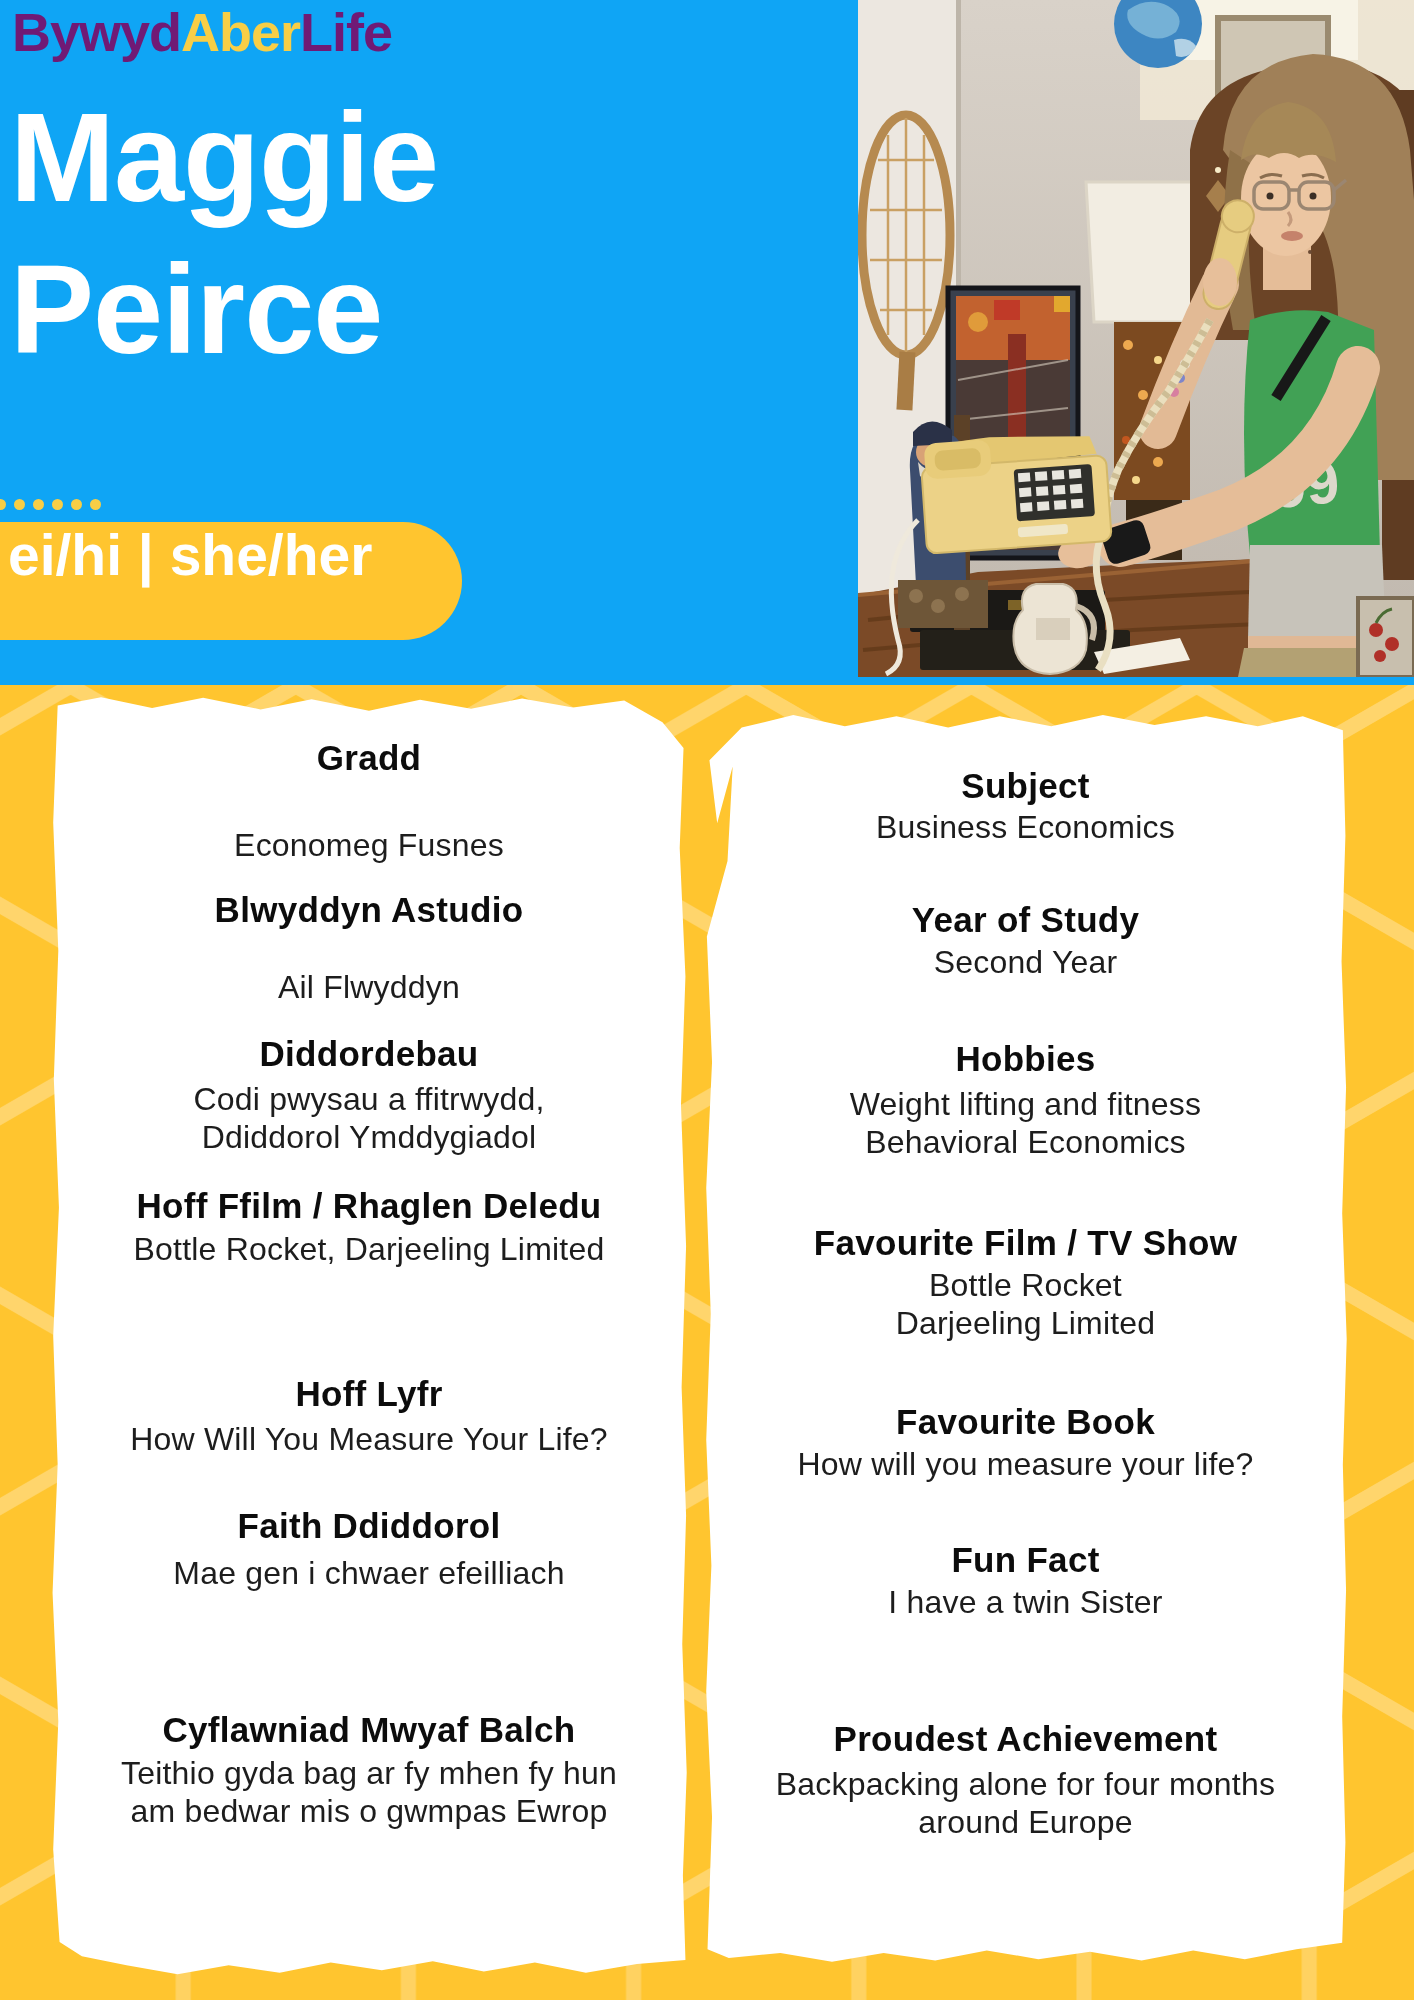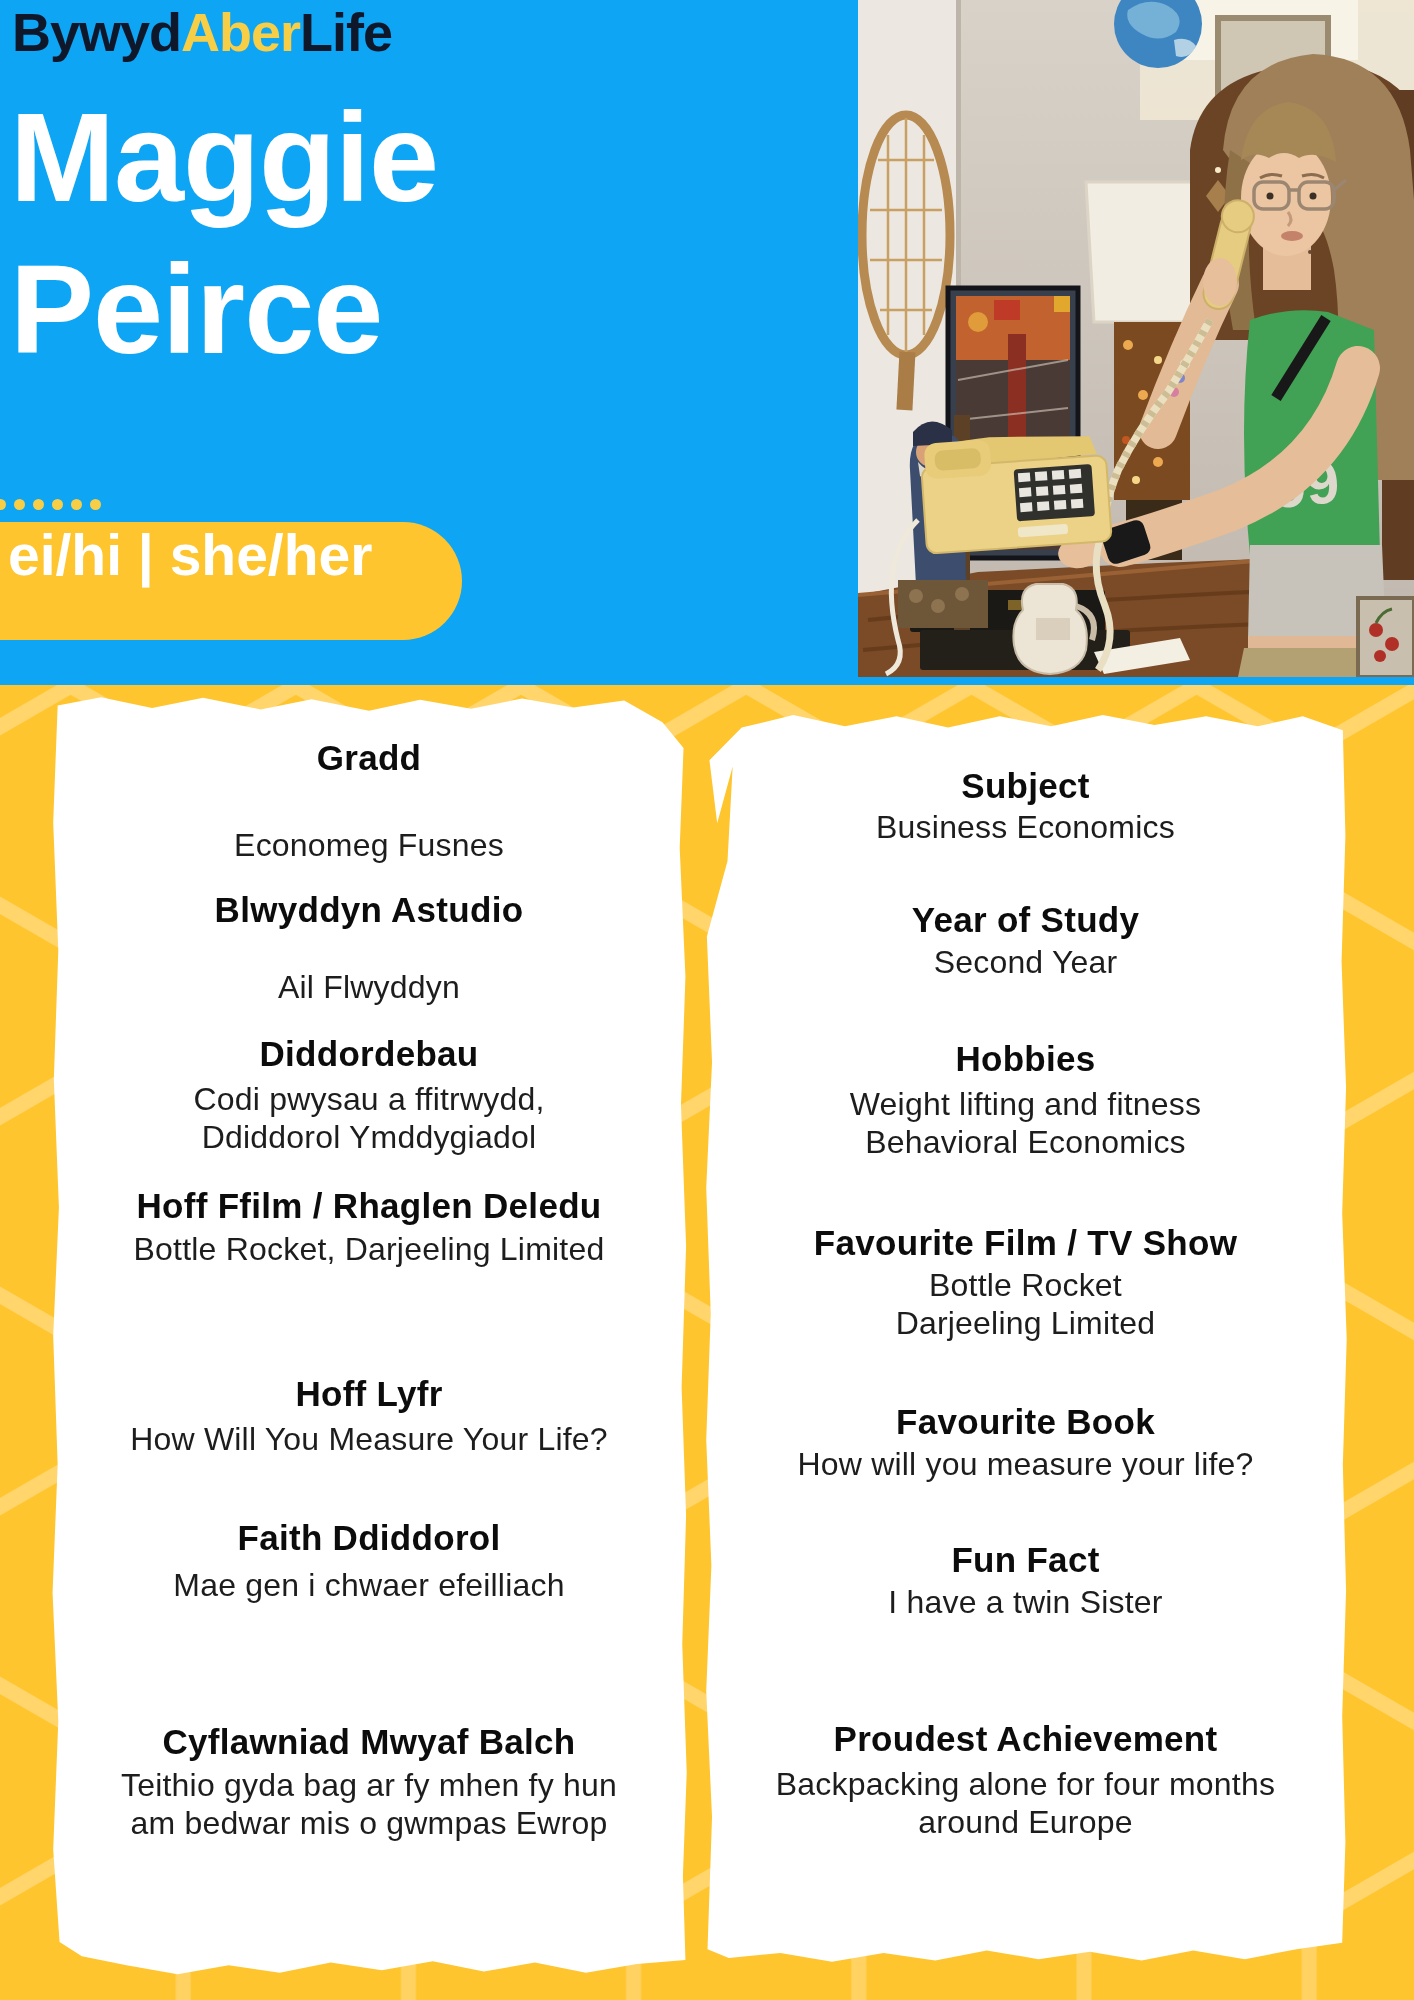--- a/index.html
+++ b/index.html
@@ -2,21 +2,21 @@
 <html style="--blue: #0FA5F5; --yellow: #FFC52F; --logo-aber: #F8CE46;"><head>
 <meta charset="utf-8">
 <style>
   html,body{margin:0;padding:0;background:#fff;}
   body{width:1414px;height:2000px;overflow:hidden;font-family:"Liberation Sans","DejaVu Sans",sans-serif;}
   #poster{position:relative;width:1414px;height:2000px;background:var(--yellow,#FFC52F);}
 
   
   .header{position:absolute;left:0;top:0;width:1414px;height:685px;background:var(--blue,#0FA5F5);}
   .logo{position:absolute;left:12px;top:2px;font-size:54px;font-weight:800;letter-spacing:-1px;line-height:60px;white-space:nowrap;}
-  .logo .lw{color:#0f172a;}
+  .logo .lw{color:#701a75;}
   .logo .ly{color:var(--logo-aber,#F8CE46);}
   .name{position:absolute;left:10px;top:82px;margin:0;font-size:126px;font-weight:800;color:#ffffff;line-height:152px;letter-spacing:-1px;}
   .name span{display:block;}
   .dots{position:absolute;left:-5px;top:499px;display:flex;gap:8px;}
   .dots i{width:11px;height:11px;border-radius:50%;background:var(--logo-aber,#F8CE46);display:block;}
   .pronoun-pill{position:absolute;left:0;top:522px;width:462px;height:118px;background:var(--yellow,#FFC52F);border-radius:0 59px 59px 0;display:flex;}
   .pronoun-pill span{color:#ffffff;font-size:57px;font-weight:700;padding-left:8px;letter-spacing:0;white-space:nowrap;}
   .photo{position:absolute;right:0;top:0;width:556px;height:677px;overflow:hidden;}
   .photo svg{display:block;}
 
@@ -32,21 +32,21 @@
     clip-path:polygon(6% 1.4%,14% .4%,22% 1.3%,30% .5%,38% 1.4%,46% .5%,54% 1.3%,62% .4%,70% 1.2%,78% .5%,86% 1.3%,93% .5%,99.2% 1.6%,99.6% 10%,99% 20%,99.7% 30%,99.1% 40%,99.8% 50%,99.2% 60%,99.7% 70%,99.1% 80%,99.6% 90%,99.1% 98%,92% 98.5%,84% 99.3%,76% 98.6%,68% 99.4%,60% 98.7%,52% 99.3%,44% 98.6%,36% 99.4%,28% 98.8%,20% 99.5%,12% 98.8%,4% 99.2%,.7% 98.5%,1.4% 88%,.5% 78%,1.3% 68%,.5% 58%,1.2% 48%,.5% 38%,1.4% 28%,.6% 18%,3.8% 12%,4.6% 4.5%,2.2% 9%,1% 4%);}
 
   .sec-heading{font-size:35px;font-weight:700;line-height:44px;color:#0c0c0c;letter-spacing:.3px;}
   .sec-body{font-size:32px;font-weight:400;line-height:38px;color:#1d1d1d;letter-spacing:.2px;}
 
   .pl .sec-1{margin-top:0}   .pl .sec-1 .sec-body{margin-top:46px}
   .pl .sec-2{margin-top:24px}.pl .sec-2 .sec-body{margin-top:36px}
   .pl .sec-3{margin-top:26px}.pl .sec-3 .sec-body{margin-top:4px}
   .pl .sec-4{margin-top:28px}.pl .sec-4 .sec-body{margin-top:2px}
   .pl .sec-5{margin-top:104px}.pl .sec-5 .sec-body{margin-top:4px}
-  .pl .sec-6{margin-top:58px}.pl .sec-6 .sec-body{margin-top:6px}
+  .pl .sec-6{margin-top:46px}.pl .sec-6 .sec-body{margin-top:6px}
   .pl .sec-7{margin-top:116px}.pl .sec-7 .sec-body{margin-top:2px}
 
   .pr .sec-1{margin-top:12px}.pr .sec-1 .sec-body{margin-top:0}
   .pr .sec-2{margin-top:52px}.pr .sec-2 .sec-body{margin-top:1px}
   .pr .sec-3{margin-top:56px}.pr .sec-3 .sec-body{margin-top:4px}
   .pr .sec-4{margin-top:60px}.pr .sec-4 .sec-body{margin-top:1px}
   .pr .sec-5{margin-top:58px}.pr .sec-5 .sec-body{margin-top:1px}
   .pr .sec-6{margin-top:55px}.pr .sec-6 .sec-body{margin-top:1px}
   .pr .sec-7{margin-top:96px}.pr .sec-7 .sec-body{margin-top:4px}
 </style>

